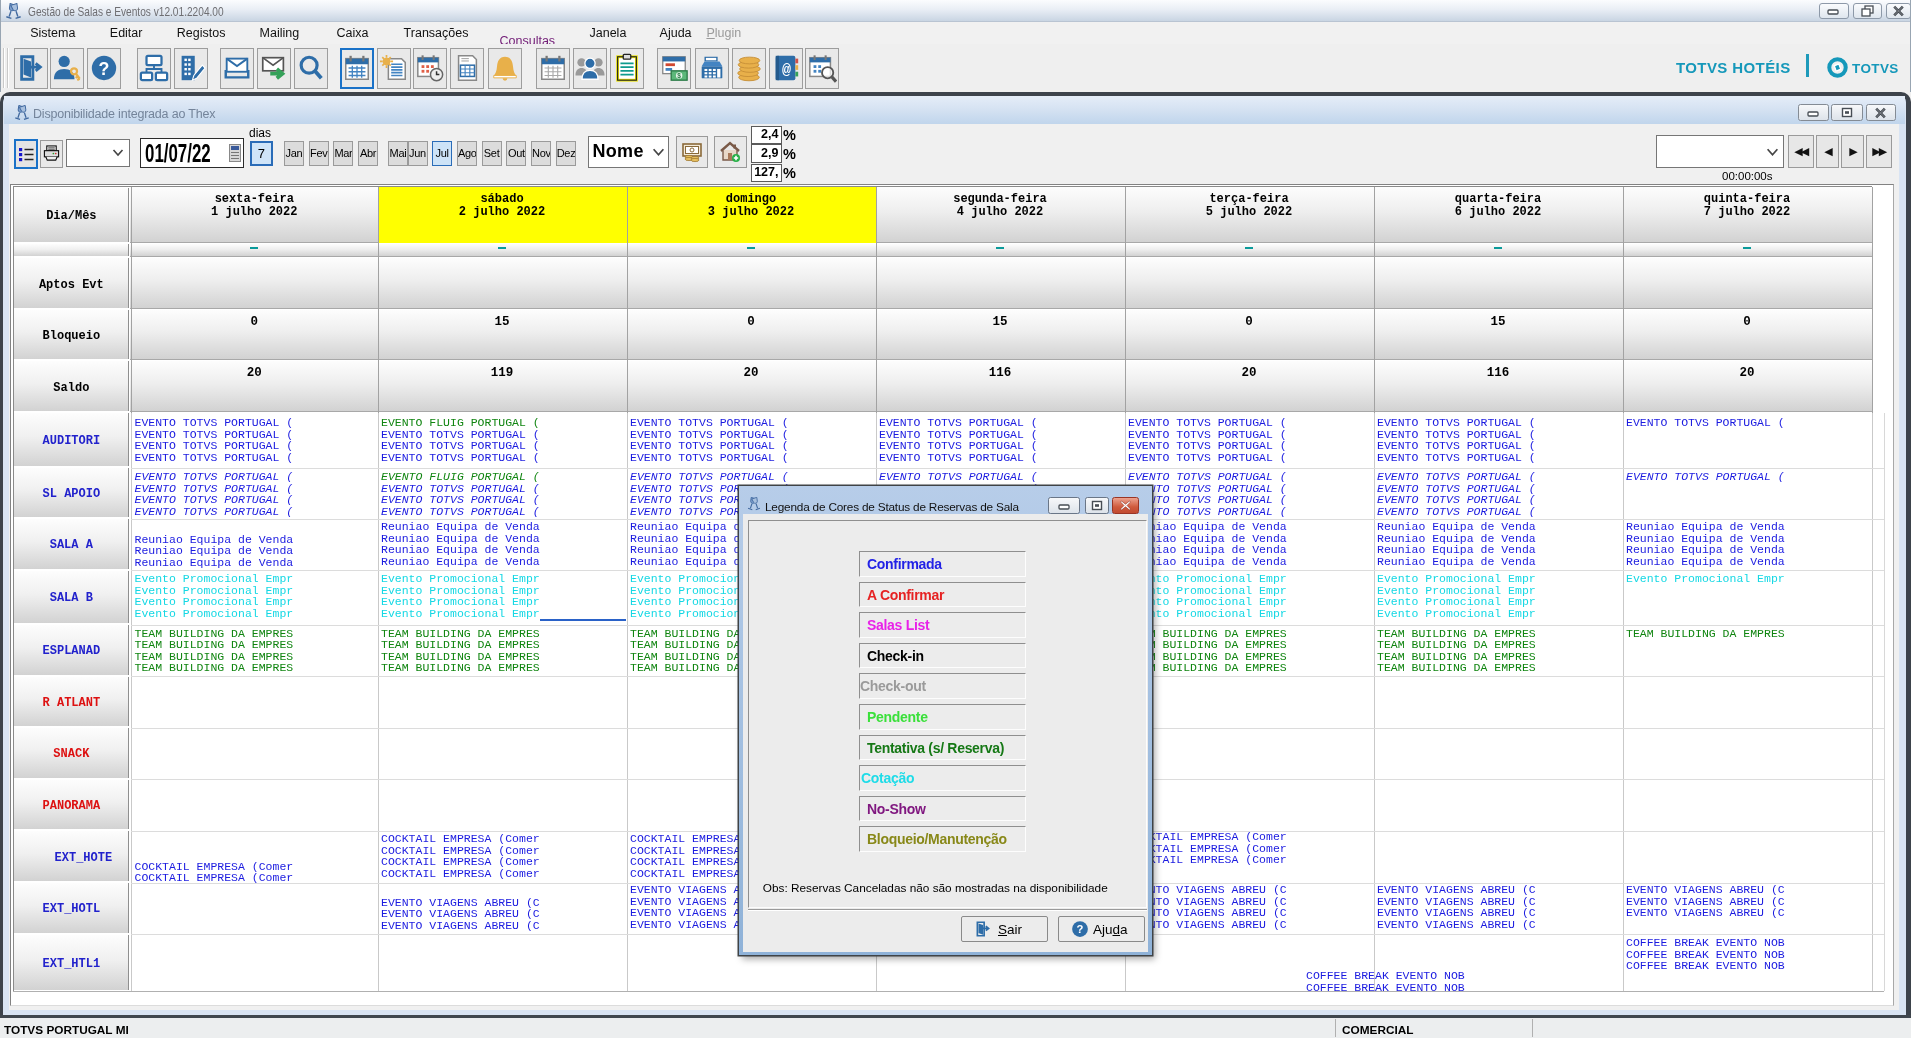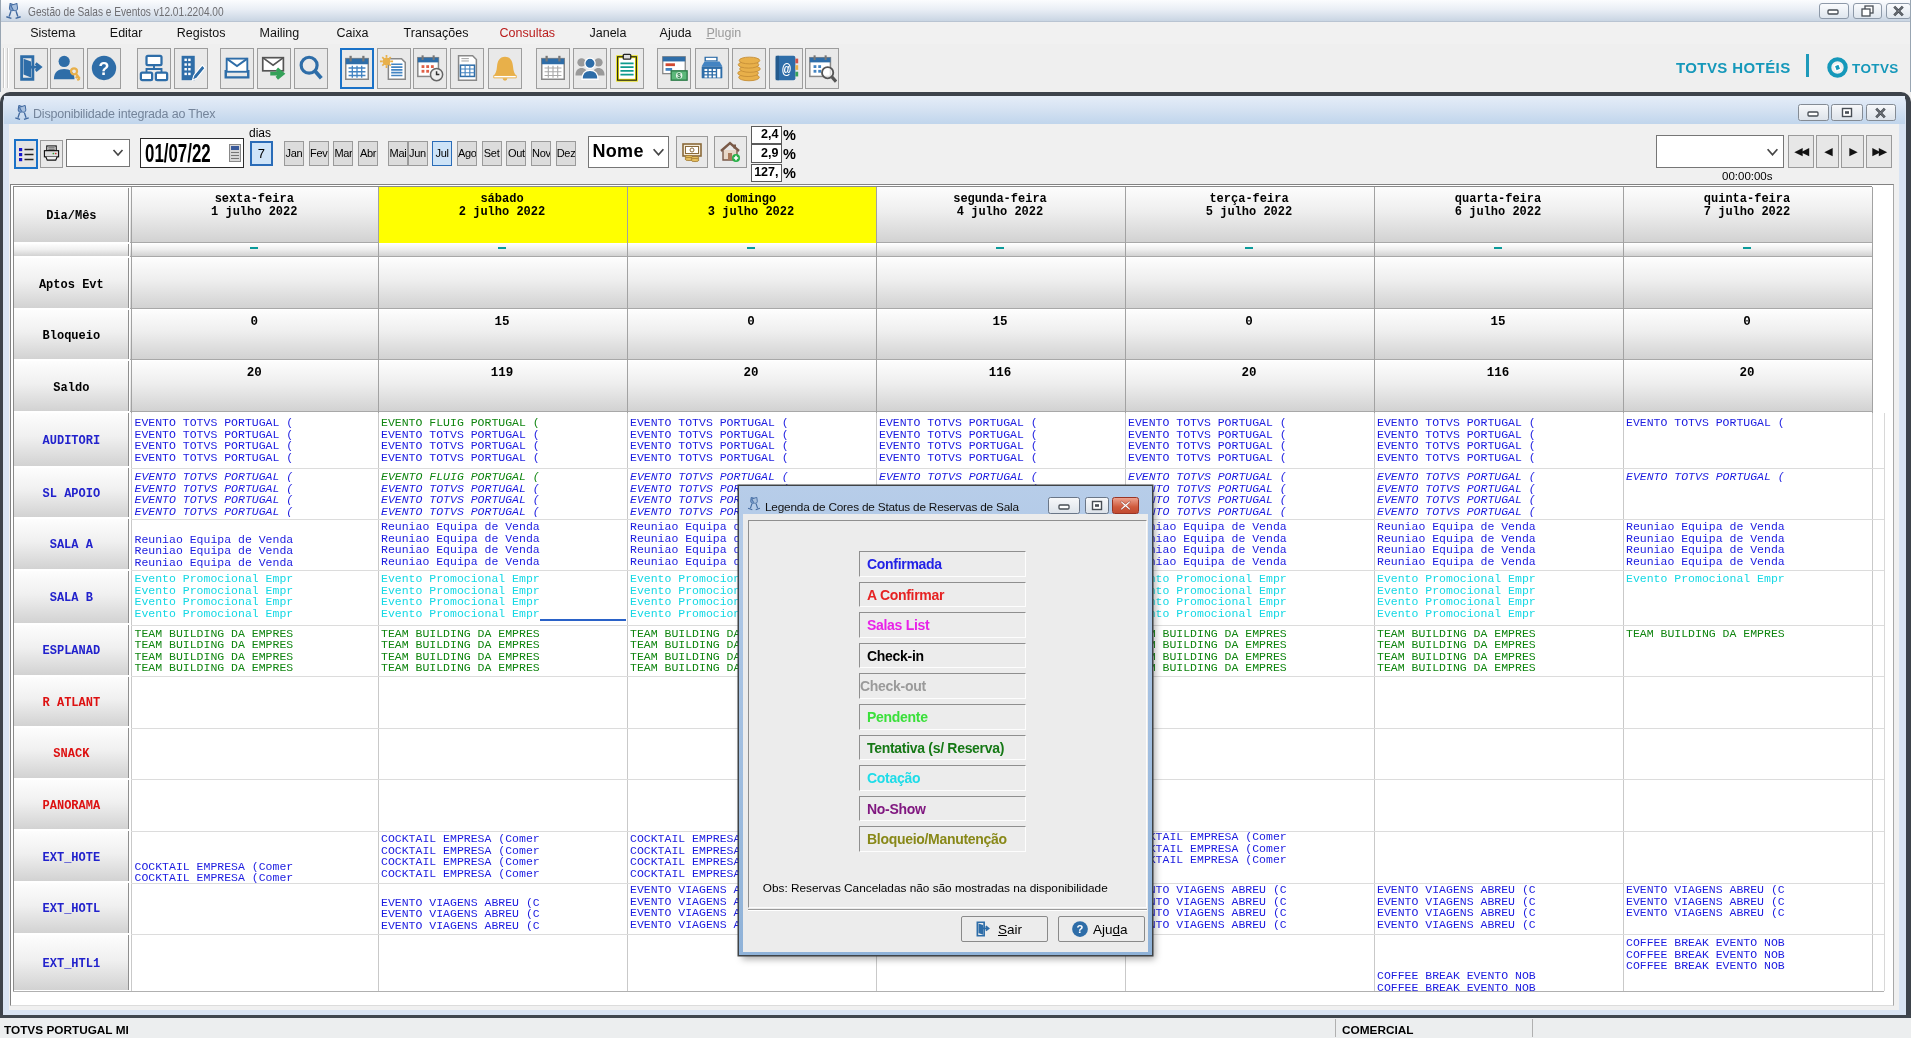--- a/index.html
+++ b/index.html
@@ -44,21 +44,21 @@
       <path d="M2.2 1.6 L10.8 10.4 M10.8 1.6 L2.2 10.4" stroke="#fff" stroke-width="0.7" opacity="0.5"></path>
     </svg>
   </div>
 <div class="ab" style="left:0;top:22px;width:1911px;height:22px;background:#f1f1f1"></div>
 <div class="ab" style="left:30.2px;top:26px;font:12.5px 'Liberation Sans';color:#111">Sistema</div>
 <div class="ab" style="left:109.8px;top:26px;font:12.5px 'Liberation Sans';color:#111">Editar</div>
 <div class="ab" style="left:176.8px;top:26px;font:12.5px 'Liberation Sans';color:#111">Registos</div>
 <div class="ab" style="left:259.6px;top:26px;font:12.5px 'Liberation Sans';color:#111">Mailing</div>
 <div class="ab" style="left:336.6px;top:26px;font:12.5px 'Liberation Sans';color:#111">Caixa</div>
 <div class="ab" style="left:403.6px;top:26px;font:12.5px 'Liberation Sans';color:#111">Transações</div>
-<div class="ab" style="left:499.5px;top:26px;font:12.5px 'Liberation Sans';color:#b91c1c">Consultas</div>
+<div class="ab" style="left:499.5px;top:34px;font:12.5px 'Liberation Sans';color:#701a75">Consultas</div>
 <div class="ab" style="left:589.5px;top:26px;font:12.5px 'Liberation Sans';color:#111">Janela</div>
 <div class="ab" style="left:659.6px;top:26px;font:12.5px 'Liberation Sans';color:#111">Ajuda</div>
 <div class="ab" style="left:706.4px;top:26px;font:12.5px 'Liberation Sans';color:#9b9b9b"><u>P</u>lugin</div>
 <div class="ab" style="left:0;top:44px;width:1911px;height:48px;background:#efefef"></div>
 <div class="ab" style="left:3px;top:48px;width:2px;height:40px;background:#c9c9c9;border-right:1px solid #fff"></div>
 <div class="ab" style="left:7px;top:48px;width:2px;height:40px;background:#c9c9c9;border-right:1px solid #fff"></div>
 <div class="tbtn" style="left:14px;top:47.8px;">
     <svg width="30" height="30" viewBox="0 0 32 32">
       <path d="M6 4 h12 v24 h-12 z" fill="none" stroke="#2e6da8" stroke-width="3"></path>
       <path d="M8 6 l8 3 v17 l-8 -3 z" fill="#2e6da8"></path>
@@ -451,21 +451,21 @@
 <div class="ab grad" style="left:14.4px;top:676.5px;width:114.9px;height:49.5px;border-right:1.5px solid #8f8f8f;color:#dd1111">
     <div style="position:absolute;left:0;top:20.25px;width:100%" class="lblc">R ATLANT</div>
   </div>
 <div class="ab grad" style="left:14.4px;top:728.0px;width:114.9px;height:49.5px;border-right:1.5px solid #8f8f8f;color:#dd1111">
     <div style="position:absolute;left:0;top:20.25px;width:100%" class="lblc">SNACK</div>
   </div>
 <div class="ab grad" style="left:14.4px;top:779.5px;width:114.9px;height:49.5px;border-right:1.5px solid #8f8f8f;color:#dd1111">
     <div style="position:absolute;left:0;top:20.25px;width:100%" class="lblc">PANORAMA</div>
   </div>
 <div class="ab grad" style="left:14.4px;top:831.0px;width:114.9px;height:50.0px;border-right:1.5px solid #8f8f8f;color:#2222cc">
-    <div style="position:absolute;left:0;top:20.5px;width:100%" class="lblc">EXT_HOTE</div>
+    <div style="position:absolute;left:12px;top:20.5px;width:100%" class="lblc">EXT_HOTE</div>
   </div>
 <div class="ab grad" style="left:14.4px;top:883.0px;width:114.9px;height:49.5px;border-right:1.5px solid #8f8f8f;color:#2222cc">
     <div style="position:absolute;left:0;top:20.25px;width:100%" class="lblc">EXT_HOTL</div>
   </div>
 <div class="ab grad" style="left:14.4px;top:934.5px;width:114.9px;height:55.0px;border-right:1.5px solid #8f8f8f;color:#2222cc">
     <div style="position:absolute;left:0;top:23.0px;width:100%" class="lblc">EXT_HTL1</div>
   </div>
 <div class="ab" style="left:131px;top:187.0px;width:1.2px;height:225.5px;background:#a2a2a2"></div>
 <div class="ab" style="left:131px;top:412.5px;width:1.2px;height:578.5px;background:#c9c9c9"></div>
 <div class="ab" style="left:377.5px;top:187.0px;width:1.2px;height:225.5px;background:#a2a2a2"></div>
@@ -683,21 +683,21 @@
 <span class="b">EVENTO VIAGENS ABREU (C</span>
 <span class="b">EVENTO VIAGENS ABREU (C</span>
 <span class="b">EVENTO VIAGENS ABREU (C</span></div>
 <div class="ab ev" style="left:1377.0px;top:884.2px;"><span class="b">EVENTO VIAGENS ABREU (C</span>
 <span class="b">EVENTO VIAGENS ABREU (C</span>
 <span class="b">EVENTO VIAGENS ABREU (C</span>
 <span class="b">EVENTO VIAGENS ABREU (C</span></div>
 <div class="ab ev" style="left:1626.0px;top:884.2px;"><span class="b">EVENTO VIAGENS ABREU (C</span>
 <span class="b">EVENTO VIAGENS ABREU (C</span>
 <span class="b">EVENTO VIAGENS ABREU (C</span></div>
-<div class="ab ev" style="left:1377.0px;top:970.2px;text-align:right;"><span class="b">COFFEE BREAK EVENTO NOB</span>
+<div class="ab ev" style="left:1306px;top:970.2px;text-align:right;"><span class="b">COFFEE BREAK EVENTO NOB</span>
 <span class="b">COFFEE BREAK EVENTO NOB</span></div>
 <div class="ab ev" style="left:1626.0px;top:937.3px;"><span class="b">COFFEE BREAK EVENTO NOB</span>
 <span class="b">COFFEE BREAK EVENTO NOB</span>
 <span class="b">COFFEE BREAK EVENTO NOB</span></div>
 <div class="ab" style="left:0;top:1015px;width:1911px;height:3px;background:#40474e"></div>
 <div class="ab" style="left:0;top:1018px;width:1911px;height:20px;background:#eceeef"></div>
 <div class="ab" style="left:4px;top:1023px;font:bold 11.8px 'Liberation Sans';color:#000">TOTVS PORTUGAL MI</div>
 <div class="ab" style="left:1335px;top:1019px;width:1px;height:18px;background:#b0b0b0"></div>
 <div class="ab" style="left:1342px;top:1023px;font:bold 11.8px 'Liberation Sans';color:#000">COMERCIAL</div>
 <div class="ab" style="left:1532px;top:1019px;width:1px;height:18px;background:#b0b0b0"></div>
@@ -733,21 +733,21 @@
   </div>
 <div class="ab" style="left:743px;top:513.5px;width:404.5px;height:438px;background:#ececec"></div>
 <div class="ab box3" style="left:747.7px;top:520.4px;width:399px;height:388px"></div>
 <div class="ab box3" style="left:859px;top:551.0px;width:167px;height:25.5px;font:bold 14px/24px 'Liberation Sans';letter-spacing:-0.3px;white-space:nowrap;padding-left:7px;color:#2222e6">Confirmada</div>
 <div class="ab box3" style="left:859px;top:581.6px;width:167px;height:25.5px;font:bold 14px/24px 'Liberation Sans';letter-spacing:-0.3px;white-space:nowrap;padding-left:7px;color:#e62222">A Confirmar</div>
 <div class="ab box3" style="left:859px;top:612.2px;width:167px;height:25.5px;font:bold 14px/24px 'Liberation Sans';letter-spacing:-0.3px;white-space:nowrap;padding-left:7px;color:#e822e8">Salas List</div>
 <div class="ab box3" style="left:859px;top:642.8000000000001px;width:167px;height:25.5px;font:bold 14px/24px 'Liberation Sans';letter-spacing:-0.3px;white-space:nowrap;padding-left:7px;color:#000">Check-in</div>
 <div class="ab box3" style="left:859px;top:673.4000000000001px;width:167px;height:25.5px;font:bold 14px/24px 'Liberation Sans';letter-spacing:-0.3px;white-space:nowrap;color:#9a9a9a">Check-out</div>
 <div class="ab box3" style="left:859px;top:704.0000000000001px;width:167px;height:25.5px;font:bold 14px/24px 'Liberation Sans';letter-spacing:-0.3px;white-space:nowrap;padding-left:7px;color:#3ae03a">Pendente</div>
 <div class="ab box3" style="left:859px;top:734.6000000000001px;width:167px;height:25.5px;font:bold 14px/24px 'Liberation Sans';letter-spacing:-0.3px;white-space:nowrap;padding-left:7px;color:#157815">Tentativa (s/ Reserva)</div>
-<div class="ab box3" style="left:859px;top:765.2000000000002px;width:167px;height:25.5px;font:bold 14px/24px 'Liberation Sans';letter-spacing:-0.3px;white-space:nowrap;padding-left:7px;color:#1edce8">Cotação</div>
+<div class="ab box3" style="left:859px;top:765.2000000000002px;width:167px;height:25.5px;font:bold 14px/24px 'Liberation Sans';letter-spacing:-0.3px;white-space:nowrap;padding-left:1px;color:#1edce8">Cotação</div>
 <div class="ab box3" style="left:859px;top:795.8000000000002px;width:167px;height:25.5px;font:bold 14px/24px 'Liberation Sans';letter-spacing:-0.3px;white-space:nowrap;padding-left:7px;color:#801880">No-Show</div>
 <div class="ab box3" style="left:859px;top:826.4000000000002px;width:167px;height:25.5px;font:bold 14px/24px 'Liberation Sans';letter-spacing:-0.3px;white-space:nowrap;padding-left:7px;color:#888818">Bloqueio/Manutenção</div>
 <div class="ab" style="left:762.8px;top:881px;font:11.8px 'Liberation Sans';color:#000">Obs: Reservas Canceladas não são mostradas na disponibilidade</div>
 <div class="ab" style="left:747.7px;top:909px;width:399px;height:1px;background:#9a9a9a"></div>
 <div class="ab" style="left:747.7px;top:910px;width:399px;height:1px;background:#fff"></div>
 <div class="ab" style="left:961px;top:916px;width:86.5px;height:25.5px;border:1px solid #8a8a8a;background:#ececec;border-radius:2px"></div>
 <div class="ab" style="left:974px;top:919.5px"><svg width="18" height="18" viewBox="0 0 32 32">
       <path d="M6 4 h12 v24 h-12 z" fill="none" stroke="#2e6da8" stroke-width="3"></path>
       <path d="M8 6 l8 3 v17 l-8 -3 z" fill="#2e6da8"></path>
       <path d="M16 15 h9 m-4 -4 l5 4 -5 4" stroke="#2e6da8" stroke-width="3" fill="none"></path>

